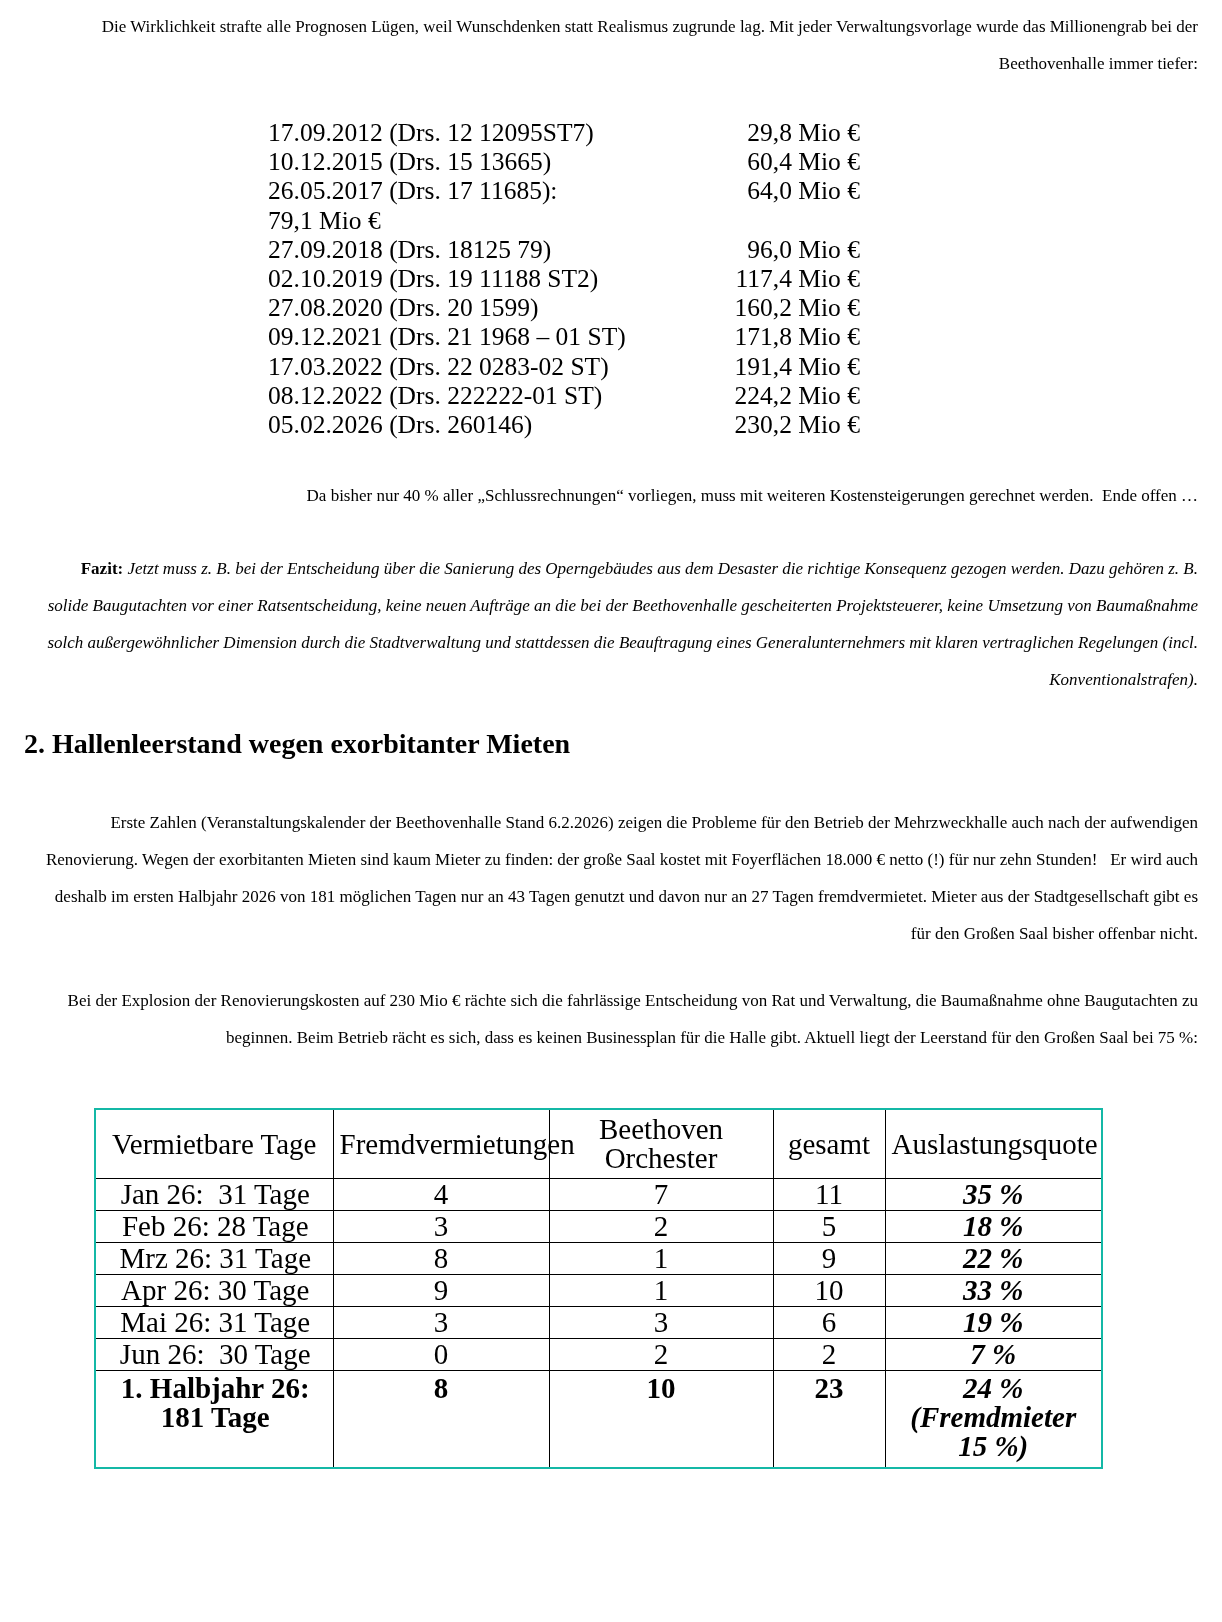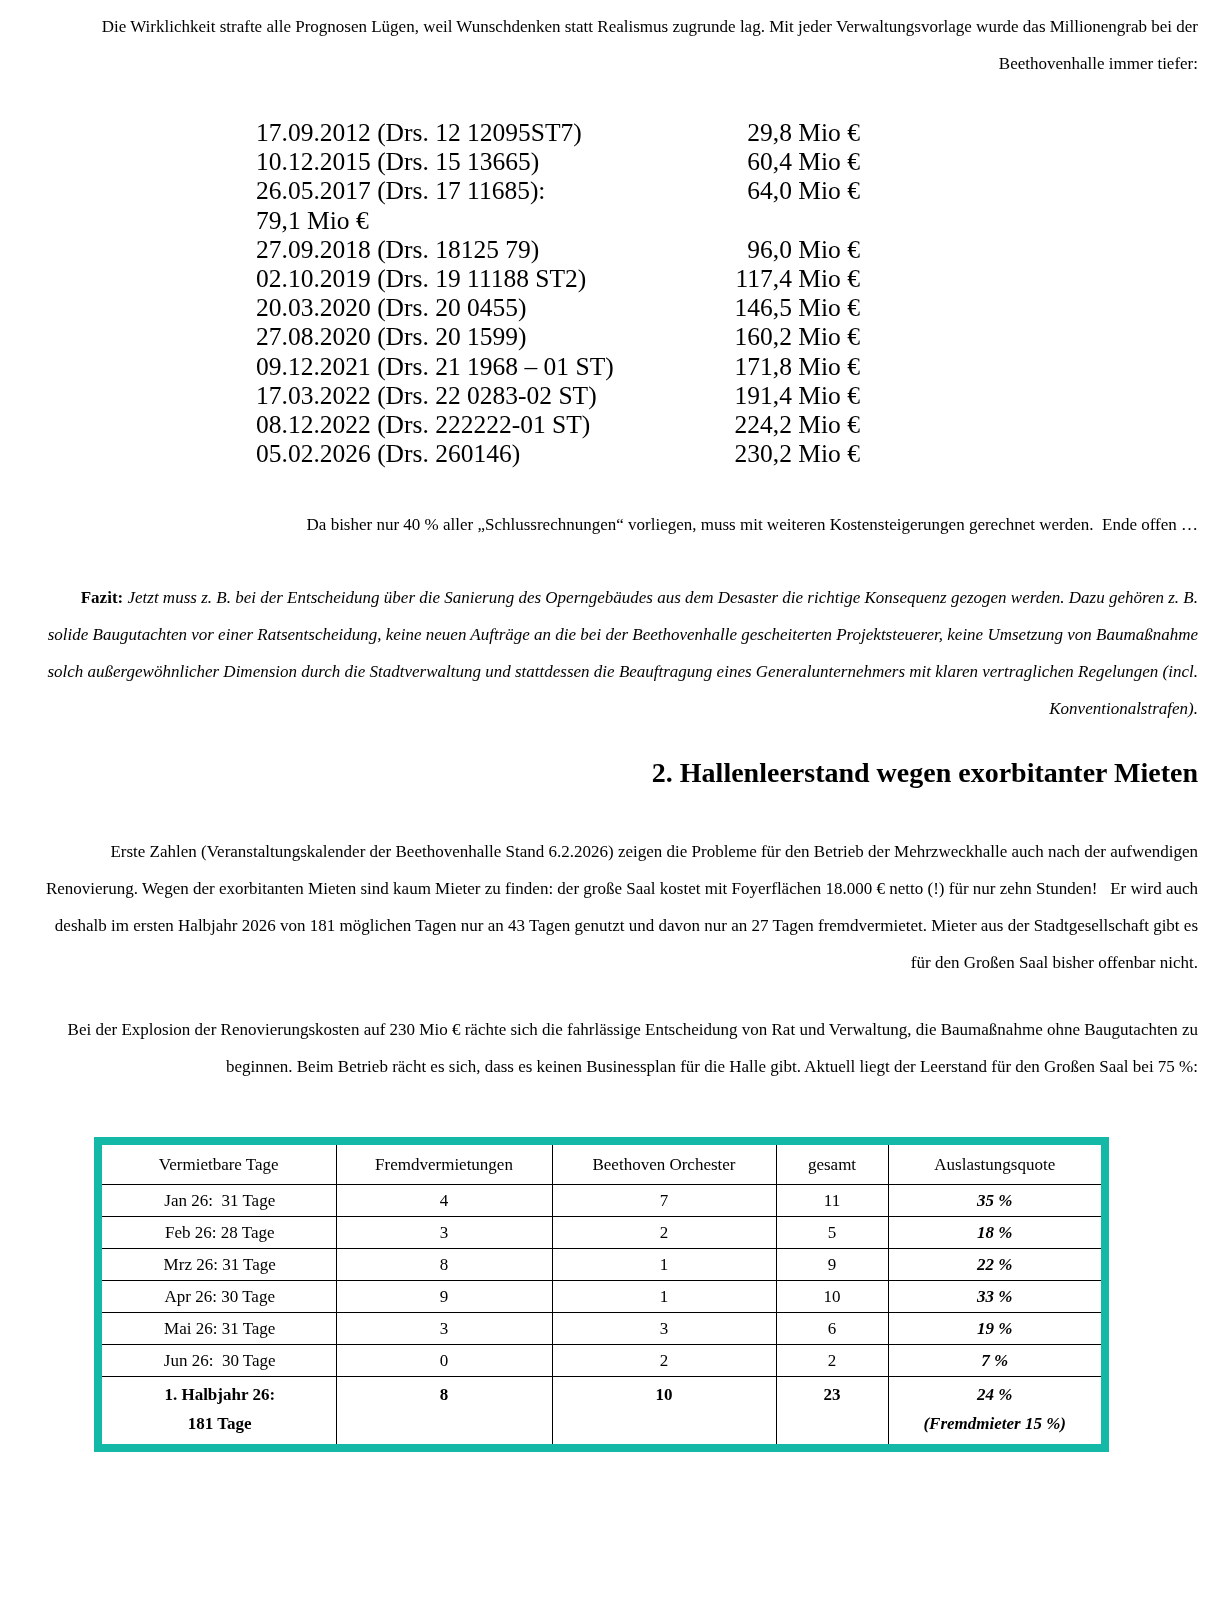--- a/index.html
+++ b/index.html
@@ -24,44 +24,45 @@
   .cost-list {
     margin-left: 232px;
     width: 604px;
     margin-top: 36px;
     font-size: 25.5px;
     line-height: 29.2px;
   }
   .cost-row {
     display: flex;
     justify-content: space-between;
+    margin-left: 12px;
   }
   .cost-label { text-align: left; }
   .cost-amount { text-align: right; }
   .p2 { margin-top: 38px; }
   .fazit { margin-top: 36px; }
   .fazit .fazit-label { font-weight: bold; font-style: normal; }
   .fazit .fazit-text { font-style: italic; }
   .section-heading {
     margin-top: 26px;
-    text-align: right;
+    text-align: left;
     font-size: 28px;
     font-weight: bold;
     line-height: 40px;
   }
   .p3 { margin-top: 40px; }
   .p4 { margin-top: 30px; }
   .data-table {
     margin-top: 52px;
     margin-left: 70px;
     border-collapse: collapse;
     table-layout: fixed;
     width: 1007px;
-    font-size: 17px;
-    border: 8px solid #14b8a6;
+    font-size: 29px;
+    border: 2px solid #14b8a6;
   }
   .data-table th, .data-table td {
     border: 1.5px solid #000;
     white-space: pre-wrap;
     line-height: 29px;
   }
   .data-table th {
     font-weight: normal;
     text-align: center;
     padding: 5px 6px;
@@ -98,24 +99,20 @@
     <div class="cost-row">
       <span class="cost-amount">79,1 Mio €</span>
     </div>
     <div class="cost-row">
       <span class="cost-label">27.09.2018 (Drs. 18125 79)</span>
       <span class="cost-amount">96,0 Mio €</span>
     </div>
     <div class="cost-row">
       <span class="cost-label">02.10.2019 (Drs. 19 11188 ST2)</span>
       <span class="cost-amount">117,4 Mio €</span>
-    </div>
-    <div class="cost-row">
-      <span class="cost-label">20.03.2020 (Drs. 20 0455)</span>
-      <span class="cost-amount">146,5 Mio €</span>
     </div>
     <div class="cost-row">
       <span class="cost-label">27.08.2020 (Drs. 20 1599)</span>
       <span class="cost-amount">160,2 Mio €</span>
     </div>
     <div class="cost-row">
       <span class="cost-label">09.12.2021 (Drs. 21 1968 – 01 ST)</span>
       <span class="cost-amount">171,8 Mio €</span>
     </div>
     <div class="cost-row">

